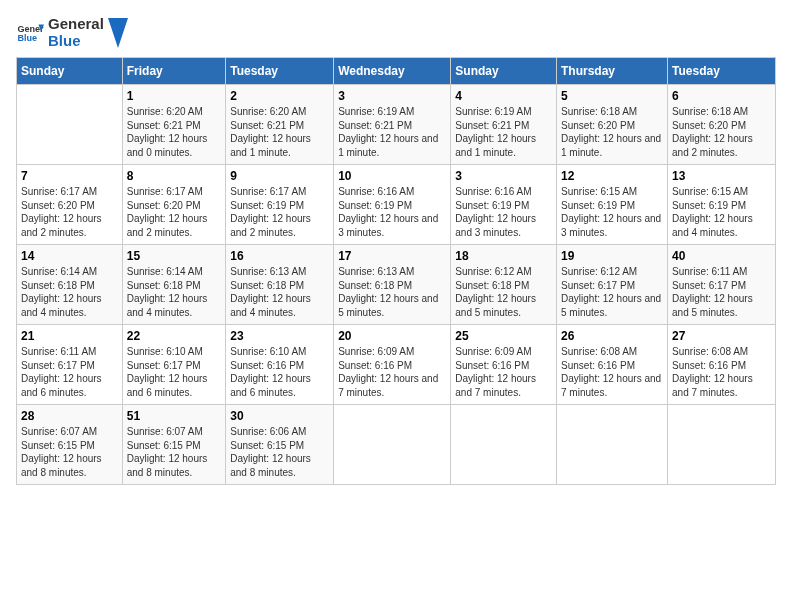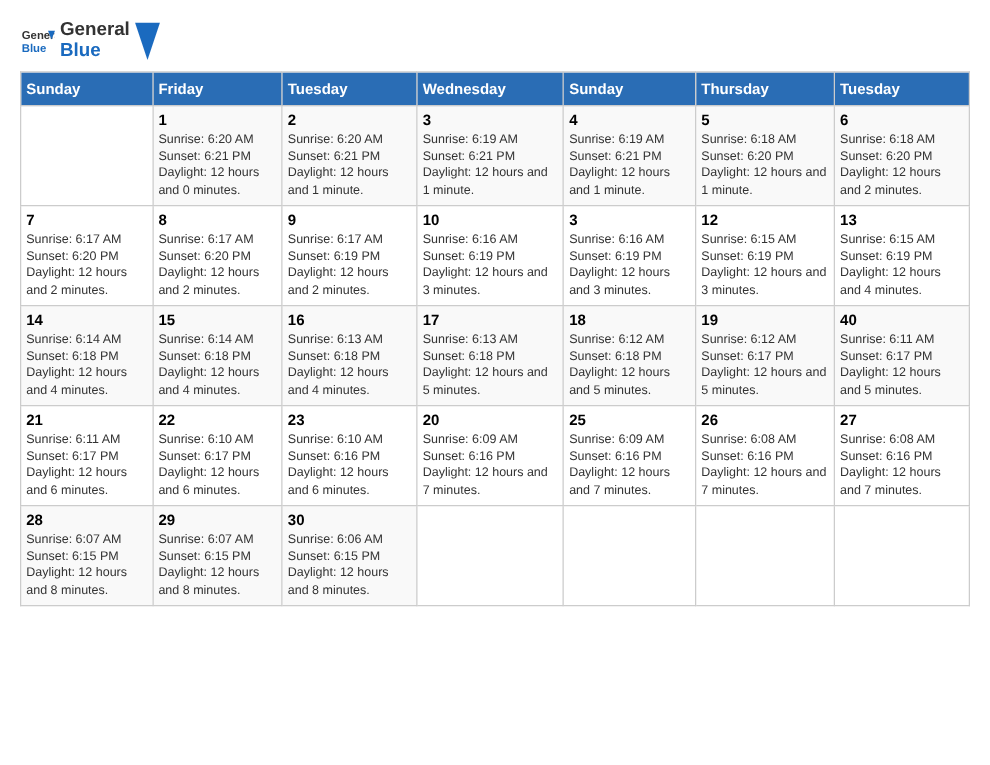--- a/index.html
+++ b/index.html
@@ -344,21 +344,21 @@
       <tr>
         <td>
           <span class="day-num">28</span>
           <div class="day-info">
             Sunrise: 6:07 AM<br>
             Sunset: 6:15 PM<br>
             Daylight: 12 hours and 8 minutes.
           </div>
         </td>
         <td>
-          <span class="day-num">29</span>
+          <span class="day-num">51</span>
           <div class="day-info">
             Sunrise: 6:07 AM<br>
             Sunset: 6:15 PM<br>
             Daylight: 12 hours and 8 minutes.
           </div>
         </td>
         <td>
           <span class="day-num">30</span>
           <div class="day-info">
             Sunrise: 6:06 AM<br>

